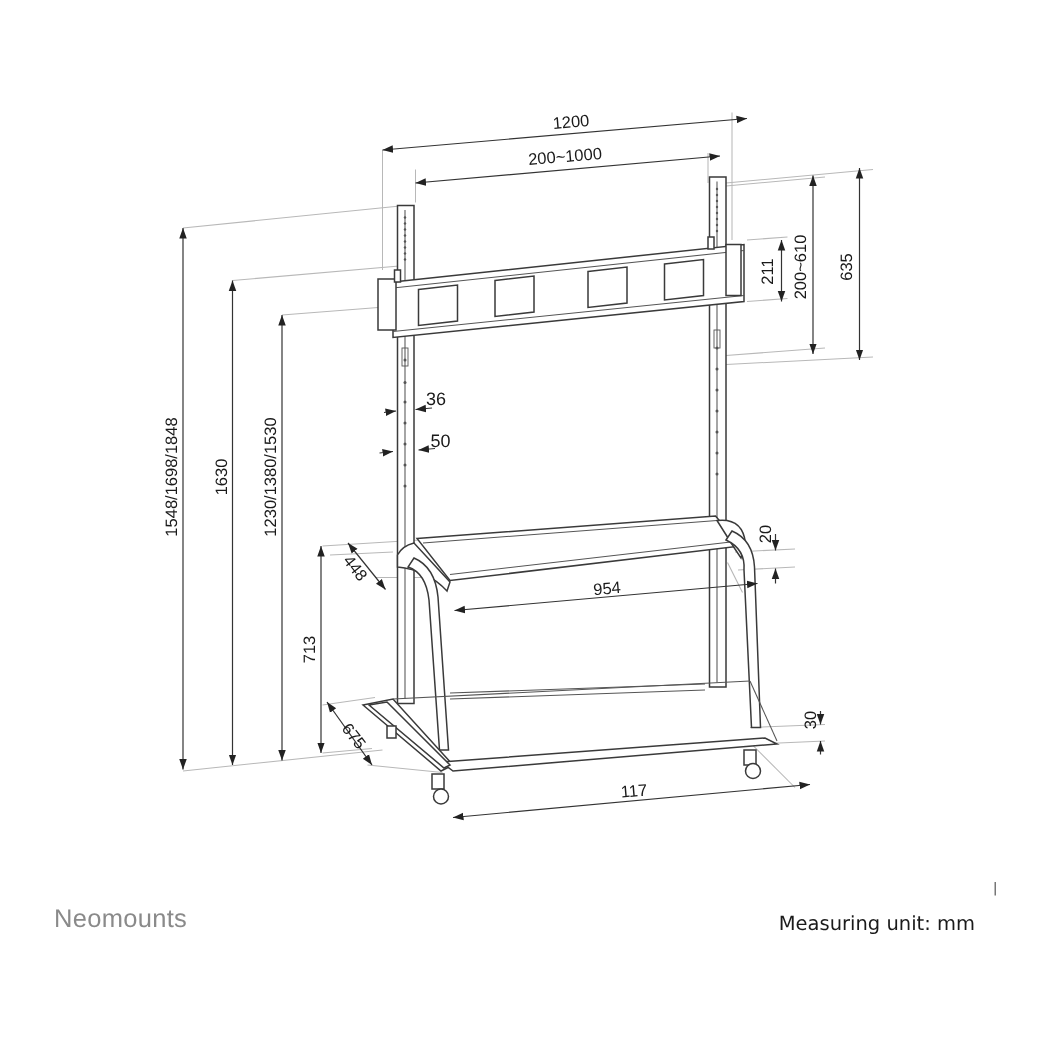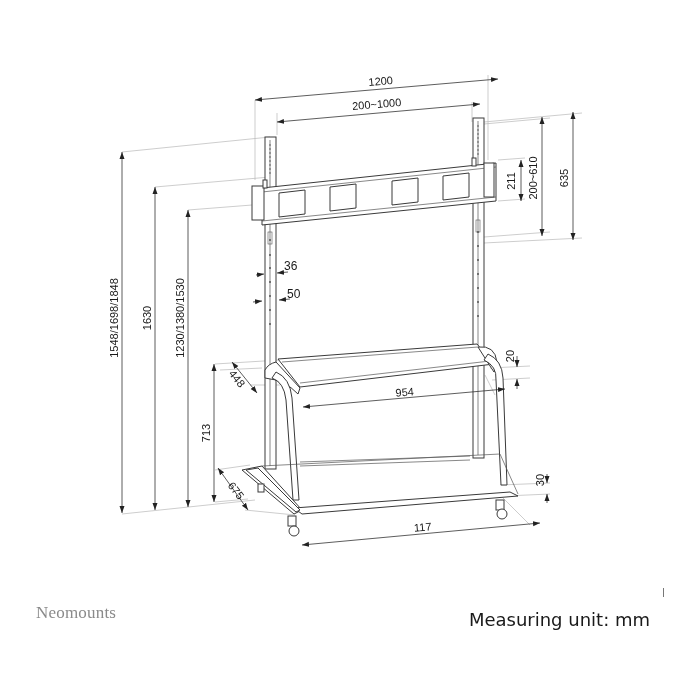--- a/index.html
+++ b/index.html
@@ -3,22 +3,22 @@
   <meta charset="utf-8">
   <style>
     html, body { margin: 0; padding: 0; background: #ffffff; }
     body { width: 700px; height: 700px; position: relative; overflow: hidden; font-family: "Liberation Sans", sans-serif; }
     #diagram { position: absolute; left: 0; top: 0; width: 700px; height: 700px; }
     .dim-text { font-family: "Liberation Sans", sans-serif; font-size: 11px; fill: #1a1a1a; }
     .ext { stroke: #b8b8b8; stroke-width: 0.7; fill: none; }
     .dim { stroke: #333; stroke-width: 0.8; fill: none; }
     .part { stroke: #3a3a3a; stroke-width: 1; fill: #ffffff; }
     .part-thin { stroke: #555; stroke-width: 0.7; fill: none; }
-    .brand { position: absolute; left: 36px; top: 603px; font-size: 17px; color: #8a8a8a; letter-spacing: 0.2px; font-family: Liberation Serif, serif; }
-    .unit { position: absolute; right: 50px; top: 609px; font-size: 18px; color: #1a1a1a; font-family: "DejaVu Sans", sans-serif; }
+    .brand { position: absolute; left: 36px; top: 603px; font-size: 17px; color: #8a8a8a; letter-spacing: 0.2px; font-family: Liberation Sans, sans-serif; }
+    .unit { position: absolute; right: 50px; top: 609px; font-size: 13px; color: #1a1a1a; font-family: "DejaVu Sans", sans-serif; }
     .tick-mark { position: absolute; left: 663px; top: 588px; width: 1px; height: 9px; background: #777; }
   </style>
 </head>
 <body>
 
 <svg id="diagram" viewBox="0 0 700 700" xmlns="http://www.w3.org/2000/svg">
   <defs>
     <marker id="arr" markerWidth="8" markerHeight="8" refX="7" refY="4" orient="auto-start-reverse" markerUnits="userSpaceOnUse">
       <path d="M0,1.5 L7,4 L0,6.5 Z" fill="#222"></path>
     </marker>

